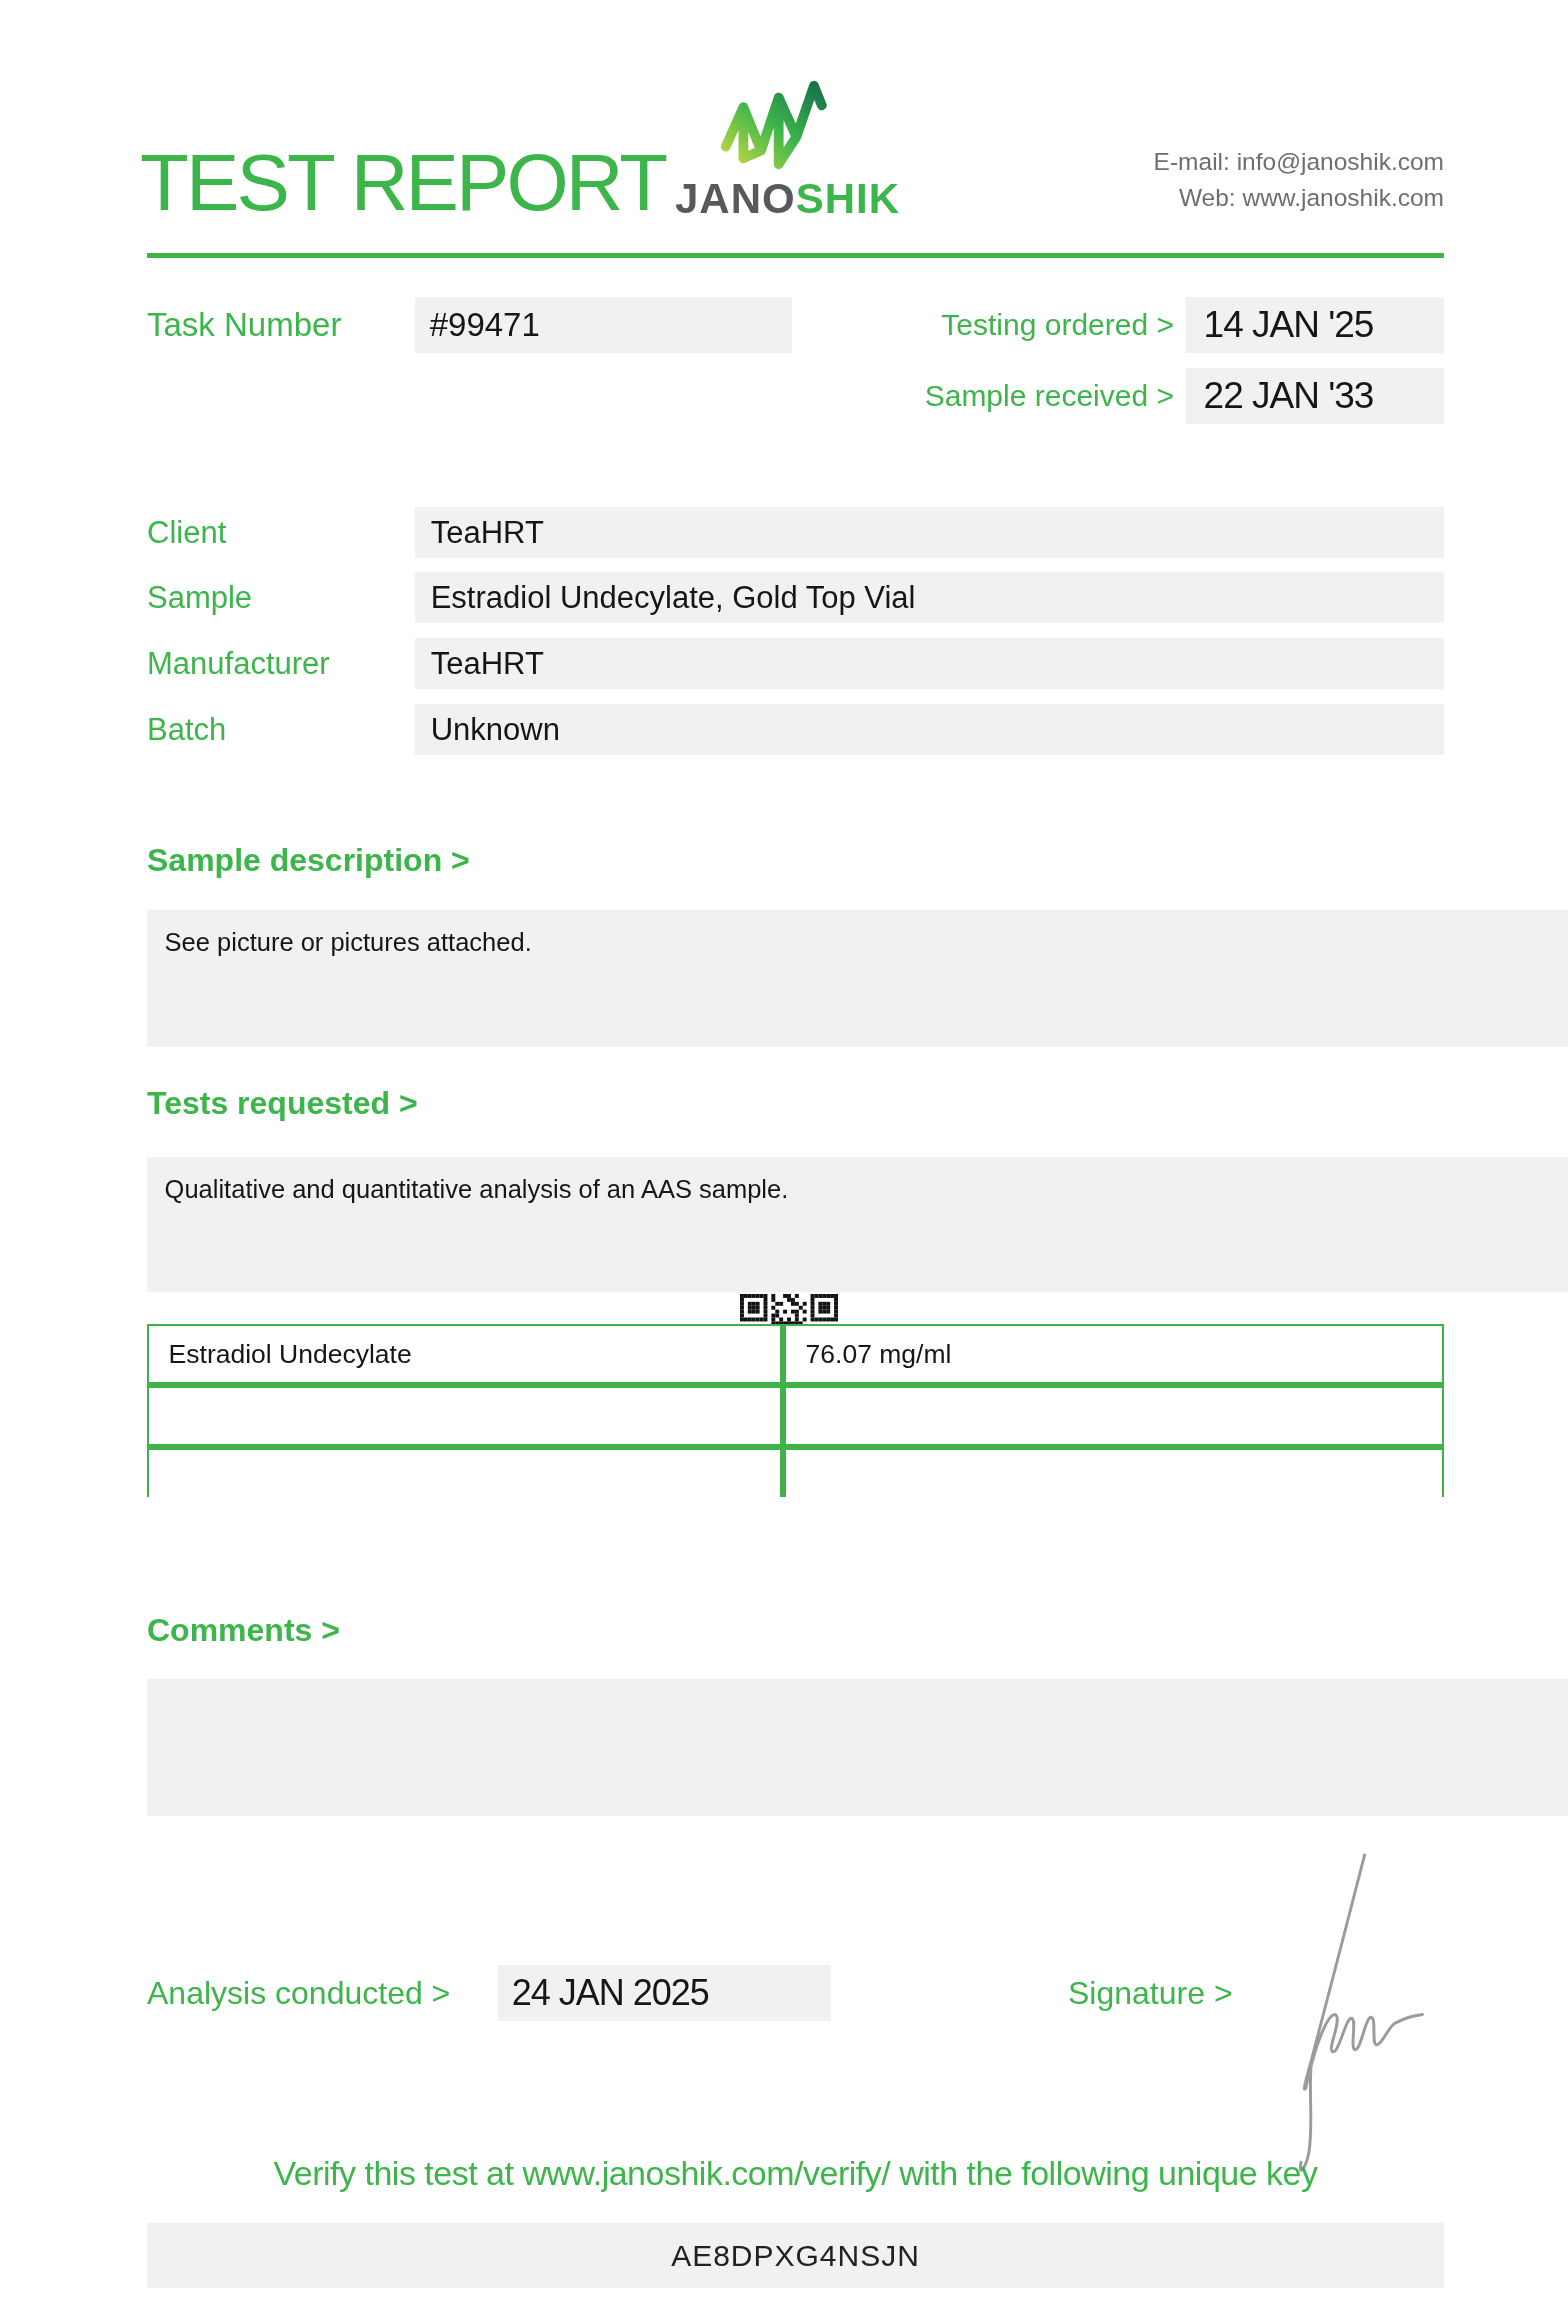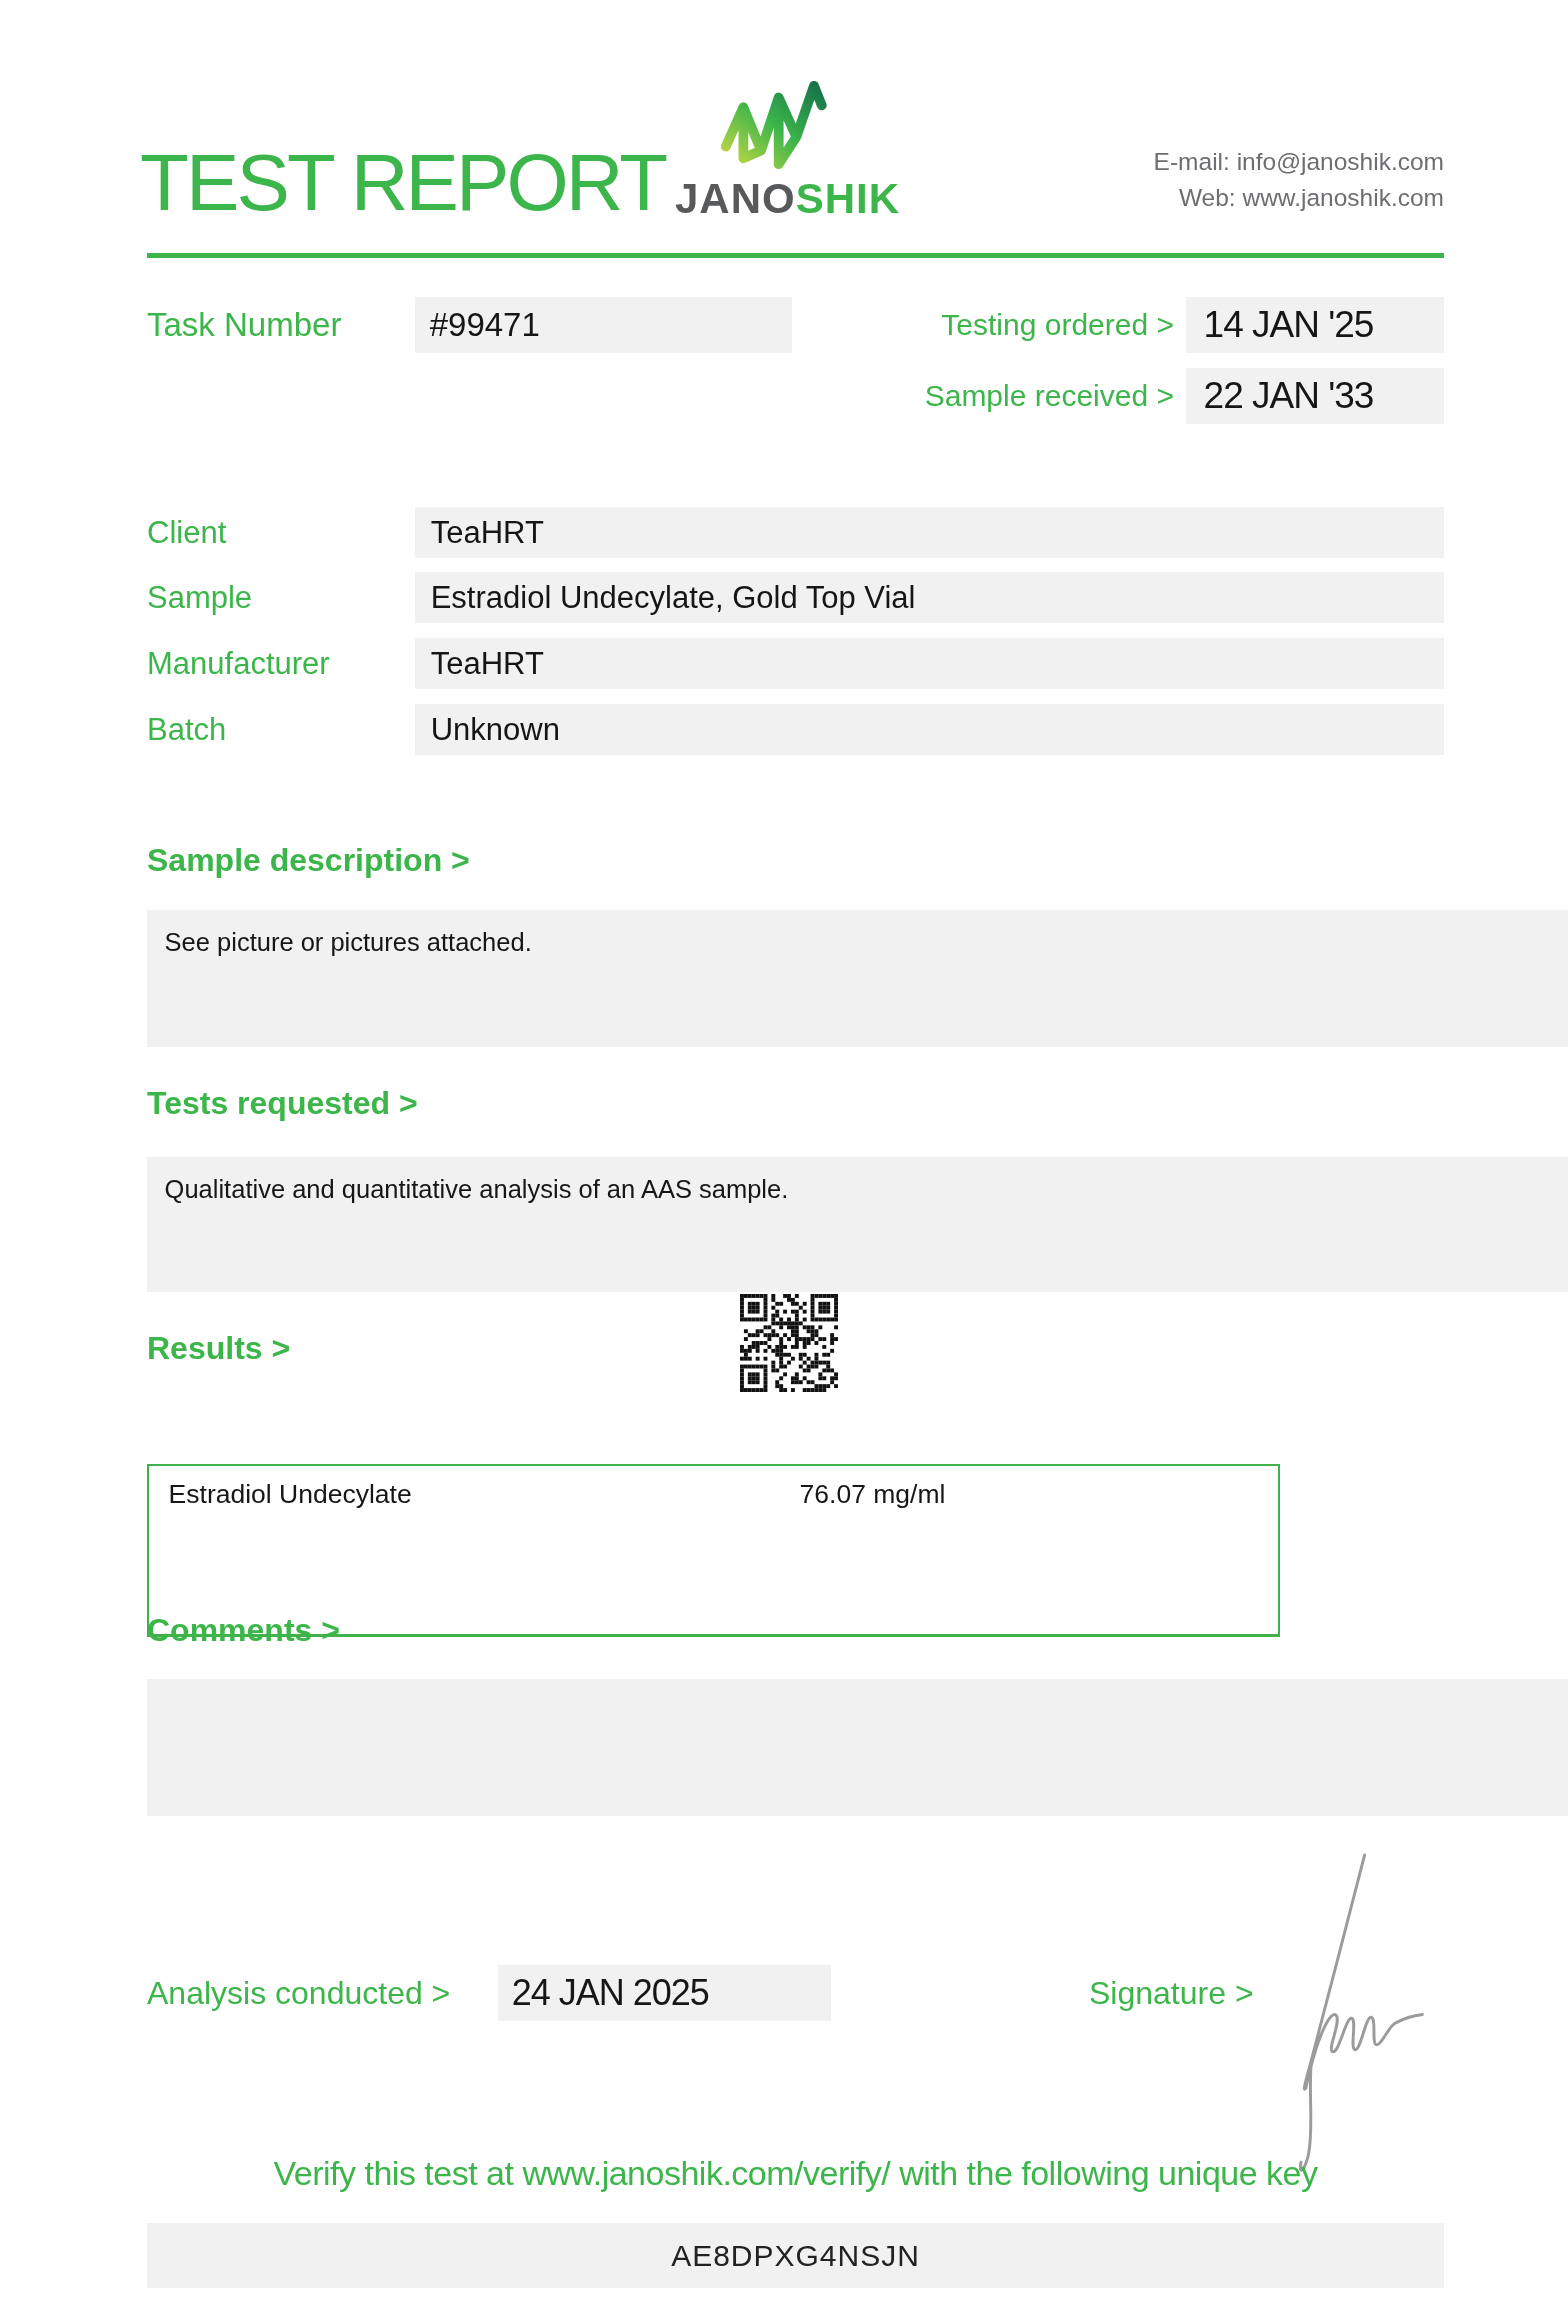--- a/index.html
+++ b/index.html
@@ -45,32 +45,32 @@
   .sec-box{position:absolute;left:147px;width:1545px;background:var(--gray-bar);box-sizing:border-box;
            padding:14.7px 17.6px;font-size:25.5px;color:#161616;line-height:1.35;}
   .box-desc{top:910px;height:137px;}
   .box-tests{top:1157px;height:135px;}
   .box-comments{top:1679px;height:137px;}
 
   
   .qr{position:absolute;left:740px;top:1294px;width:98px;height:98px;}
 
   
-  .rtable{position:absolute;left:147px;top:1464px;width:1133px;height:173px;box-sizing:border-box;
+  .rtable{position:absolute;left:147px;top:1324px;width:1297px;height:173px;box-sizing:border-box;
           background:#3fb24a;border:2.9px solid #3fb24a;display:grid;
-          grid-template-columns:631px 1fr;grid-template-rows:56px 56px 56px;gap:0;}
+          grid-template-columns:631px 1fr;grid-template-rows:56px 56px 56px;gap:6px;}
   .rcell{background:#ffffff;line-height:56px;font-size:26.5px;color:#161616;padding-left:19.6px;overflow:hidden;}
 
   
   .analysis-label{position:absolute;left:147px;top:1965px;height:56px;line-height:56px;
                   font-size:32px;color:var(--green);}
   .analysis-bar{left:498px;top:1965px;width:333px;height:56px;line-height:56px;}
   .analysis-bar > span{font-size:36px;padding-left:13.7px;letter-spacing:-1px;}
   .signature-label{position:absolute;left:1068px;top:1965px;height:56px;line-height:56px;
-                   font-size:32px;color:var(--green);margin-left:21px;}
+                   font-size:32px;color:var(--green);}
   .signature{position:absolute;left:1255px;top:1841px;}
   .verify{position:absolute;left:147px;top:2154px;width:1297px;text-align:center;
           font-size:34px;letter-spacing:-0.5px;color:var(--green);}
   .key-bar{left:147px;top:2223px;width:1297px;height:65px;line-height:65px;text-align:center;}
   .key-bar > span{font-size:30px;letter-spacing:1px;color:#222;}
 </style>
 </head>
 <body>
 
 <div class="page" style="--green: #3cb54a; --gray-bar: #f1f1f2; --gray-text: #6d6e71;">

